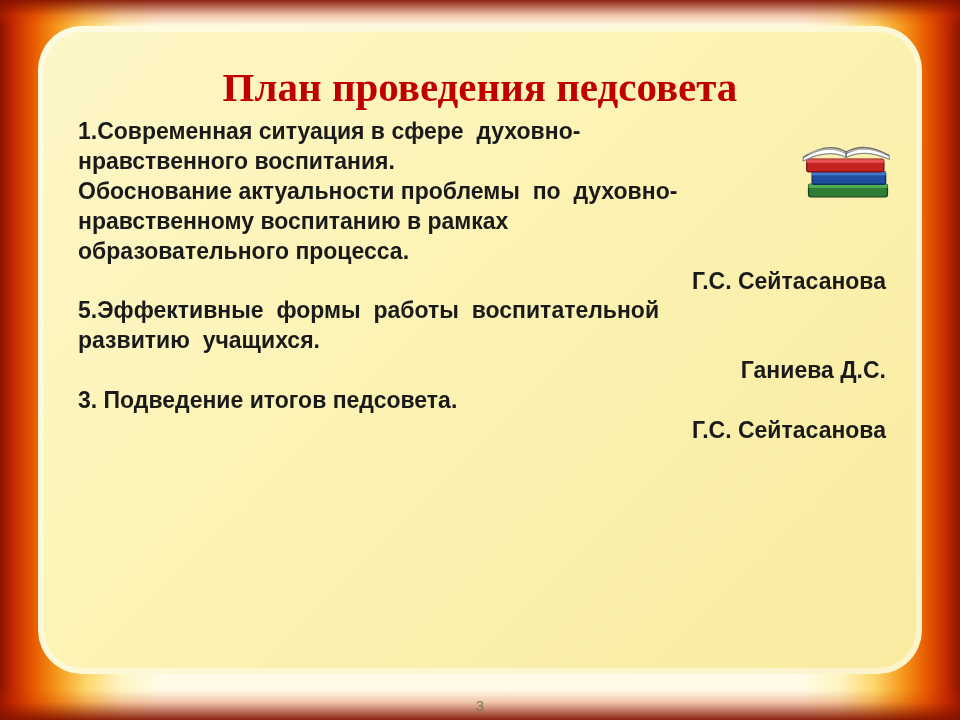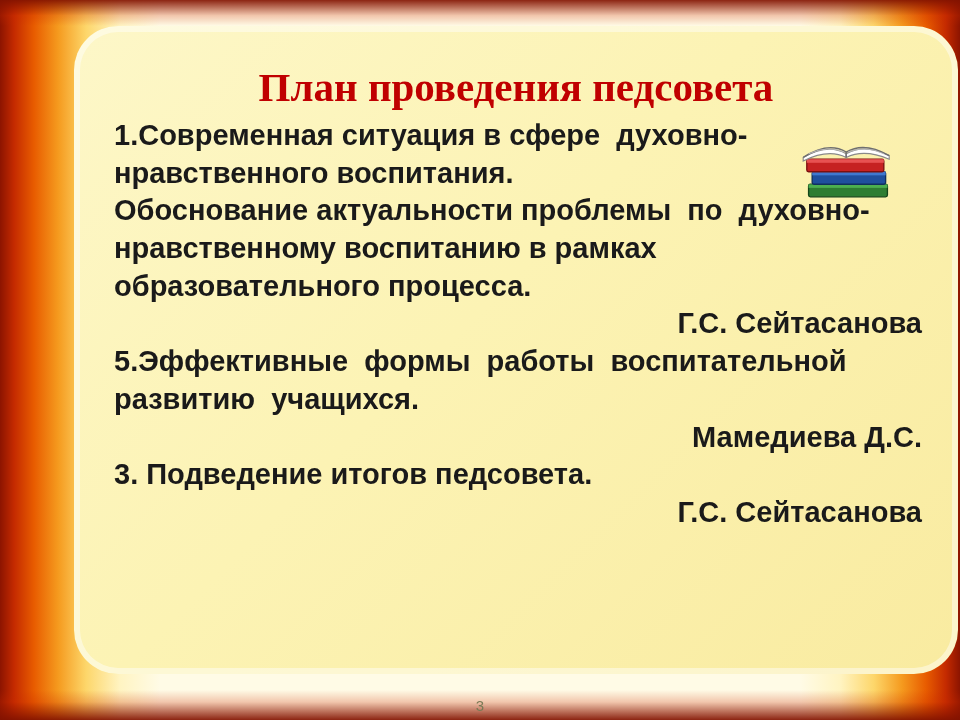--- a/index.html
+++ b/index.html
@@ -60,39 +60,38 @@
     top: 26px;
     width: 884px;
     height: 648px;
     box-sizing: border-box;
     background: linear-gradient(135deg, #fdf7c8 0%, #fcf3b4 45%, #f9ebA0 100%);
     background-color: #fcf4b9;
     border-radius: 44px 44px 44px 44px;
     box-shadow: 0 0 0 6px rgba(255,255,255,0.45) inset;
     padding: 18px 26px 10px 26px;
     z-index: 3;
-    margin-left: 36px;
   }
 
   .title {
     text-align: center;
     font-family: "Liberation Serif", serif;
     font-weight: bold;
     font-size: 41px;
     color: #c00000;
     letter-spacing: 0px;
     margin: 22px 0 8px 0;
     line-height: 1.05;
     white-space: nowrap;
   }
 
   .body-text {
     margin: 0;
     padding: 0 4px 0 14px;
-    font-size: 29px;
+    font-size: 23px;
     line-height: 1.30;
     color: #1a1a1a;
     font-weight: bold;
     font-family: "Liberation Sans", sans-serif;
   }
 
   .line {
     display: block;
     white-space: pre;
   }
@@ -142,21 +141,21 @@
 
     <div class="body-text">
       <span class="line">1.Современная ситуация в сфере  духовно-</span>
       <span class="line">нравственного воспитания.</span>
       <span class="line">Обоснование актуальности проблемы  по  духовно-</span>
       <span class="line">нравственному воспитанию в рамках</span>
       <span class="line">образовательного процесса.</span>
       <span class="line right">Г.С. Сейтасанова</span>
       <span class="line">5.Эффективные  формы  работы  воспитательной</span>
       <span class="line">развитию  учащихся.</span>
-      <span class="line right">Мамедиева Д.С.</span>
+      <span class="line right">Ганиева Д.С.</span>
       <span class="line">3. Подведение итогов педсовета.</span>
       <span class="line right">Г.С. Сейтасанова</span>
     </div>
 
   </div>
 
   <svg class="books-icon" viewBox="0 0 120 96" aria-hidden="true">
 
     <rect x="16" y="74" width="88" height="14" rx="2" fill="#2e7d32" stroke="#14451a" stroke-width="1.5"></rect>
     <rect x="16" y="74" width="88" height="4" fill="#4caf50"></rect>

